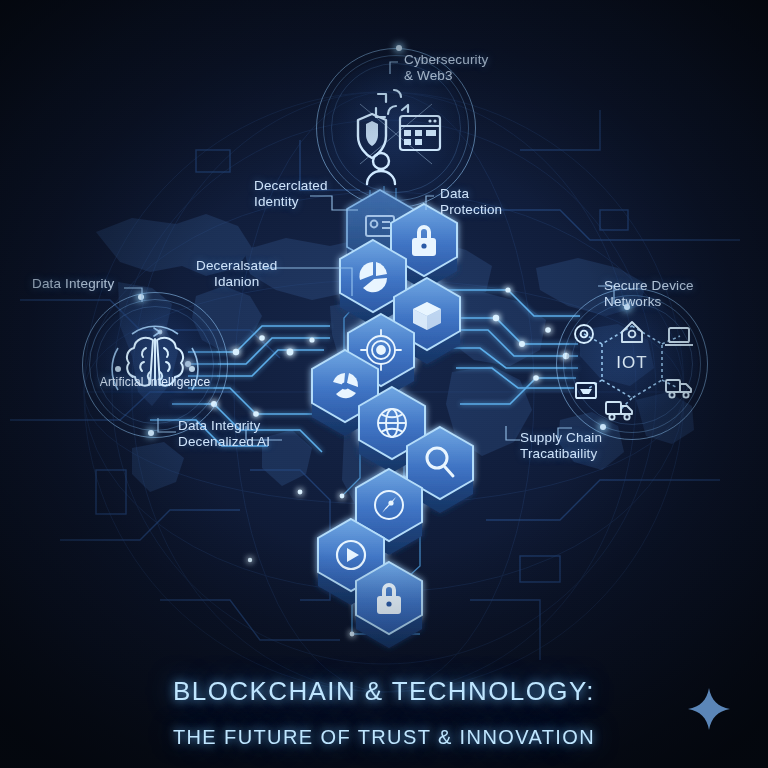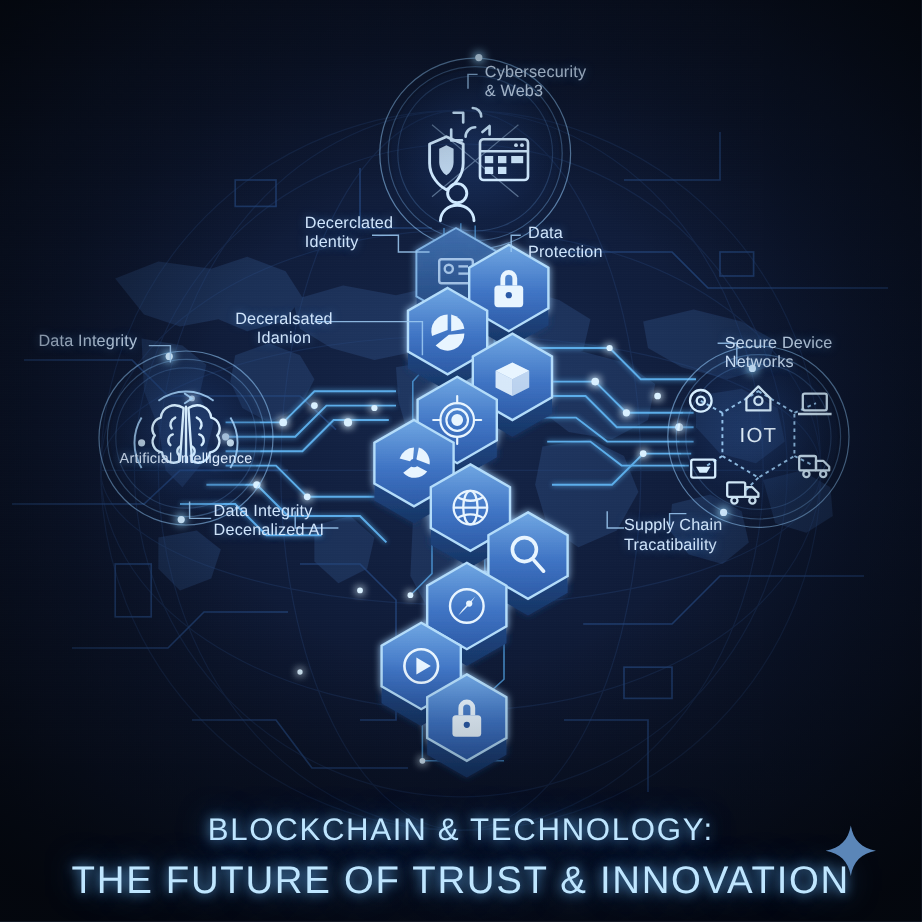--- a/index.html
+++ b/index.html
@@ -39,21 +39,21 @@
   .incirc-label{position:absolute;color:#dcecff;font-size:12px;letter-spacing:.2px;
     text-shadow:0 0 8px rgba(120,190,255,.8);white-space:nowrap;}
   
   .hexwrap{position:absolute;}
   .hexwrap svg{overflow:visible;display:block;}
   
   .title{position:absolute;left:0;right:0;text-align:center;
     color:#bfe6ff;letter-spacing:1.4px;
     text-shadow:0 0 10px rgba(110,190,255,.85),0 0 26px rgba(70,150,245,.55);}
   .title .l1{font-size:26px;display:block;}
-  .title .l2{font-size:32px;display:block;margin-top:8px;}
+  .title .l2{font-size:20px;display:block;margin-top:19px;}
   .sparkle{position:absolute;}
 </style>
 </head>
 <body>
 
 <div id="stage">
 
   <svg class="worldmap" viewBox="0 0 768 768" width="768" height="768">
     <g fill="#2d4f88" opacity="0.85">
       <path d="M96 232 L132 218 L176 224 L206 214 L238 226 L252 248 L236 268 L206 276 L182 266 L150 272 L120 262 Z"></path>

